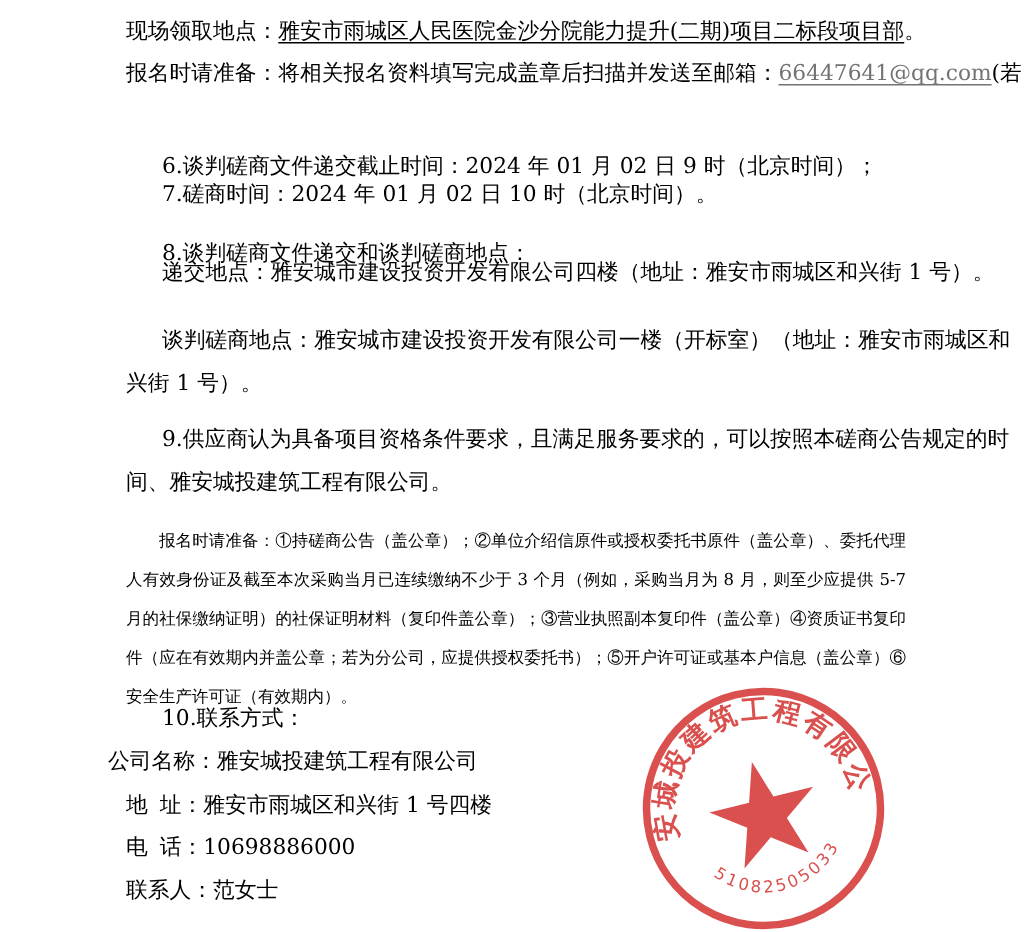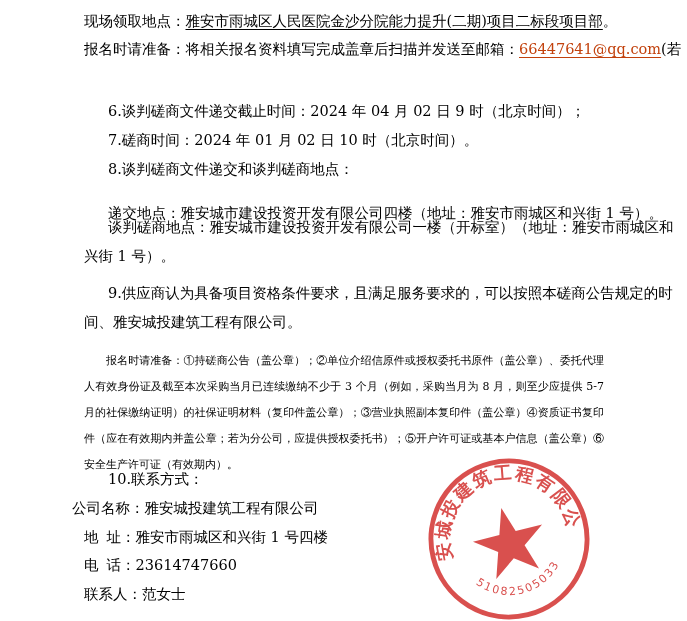--- a/index.html
+++ b/index.html
@@ -33,21 +33,21 @@
     text-align: justify;
   }
   .block {
     position: absolute;
   }
   .underline {
     text-decoration: underline;
     text-underline-offset: 3px;
   }
   .mail {
-    color: #c2410c;
+    color: #737373;
     text-decoration: underline;
     text-underline-offset: 3px;
   }
   .seal {
     position: absolute;
     left: 425px;
     top: 455px;
     width: 168px;
     height: 168px;
     pointer-events: none;
@@ -65,32 +65,32 @@
 
   <div class="block line" style="left:84px; top:10px;">
     <span>现场领取地点：</span><span class="underline">雅安市雨城区人民医院金沙分院能力提升(二期)项目二标段项目部</span><span>。</span>
   </div>
 
   <div class="block line" style="left:84px; top:38px;">
     <span>报名时请准备：</span><span>将相关报名资料填写完成盖章后扫描并发送至邮箱：</span><span class="mail">66447641@qq.com</span><span>(若</span>
   </div>
 
   <div class="block line" style="left:108px; top:100px;">
-    <span>6.</span><span>谈判磋商文件递交截止时间：2024 年 04 月 02 日 9 时（北京时间）；</span>
+    <span>6.</span><span>谈判磋商文件递交截止时间：2024 年 01 月 02 日 9 时（北京时间）；</span>
   </div>
 
-  <div class="block line" style="left:108px; top:129px;">
+  <div class="block line" style="left:108px; top:119px;">
     <span>7.</span><span>磋商时间：2024 年 01 月 02 日 10 时（北京时间）。</span>
   </div>
 
   <div class="block line" style="left:108px; top:158px;">
     <span>8.</span><span>谈判磋商文件递交和谈判磋商地点：</span>
   </div>
 
-  <div class="block line" style="left:108px; top:202px;">
+  <div class="block line" style="left:108px; top:171px;">
     <span>递交地点：雅安城市建设投资开发有限公司四楼（地址：雅安市雨城区和兴街 1 号）。</span>
   </div>
   <div class="block line" style="left:108px; top:216px;text-align:right;">
     <span>谈判磋商地点：雅安城市建设投资开发有限公司一楼（开标室）（地址：雅安市雨城区和</span>
   </div>
   <div class="block line" style="left:84px; top:245px;">
     <span>兴街 1 号）。</span>
   </div>
 
   <div class="block line" style="left:108px; top:282px;">
@@ -108,21 +108,21 @@
 
   <div class="block line" style="left:72px; top:497px;">
     <span>公司名称：</span><span>雅安城投建筑工程有限公司</span>
   </div>
 
   <div class="block line" style="left:84px; top:526px;">
     <span class="spaced-label">地</span><span>址：</span><span>雅安市雨城区和兴街 1 号四楼</span>
   </div>
 
   <div class="block line" style="left:84px; top:554px;">
-    <span class="spaced-label">电</span><span>话：</span><span>23614747660</span>
+    <span class="spaced-label">电</span><span>话：</span><span>10698886000</span>
   </div>
 
   <div class="block line" style="left:84px; top:583px;">
     <span>联系人：</span><span>范女士</span>
   </div>
 
   <div class="seal">
     <svg width="168" height="168" viewBox="0 0 168 168" xmlns="http://www.w3.org/2000/svg">
       <g transform="rotate(-14 84 84)" opacity="0.82">
         <circle cx="84" cy="84" r="78" fill="none" stroke="#d12a28" stroke-width="5"></circle>

